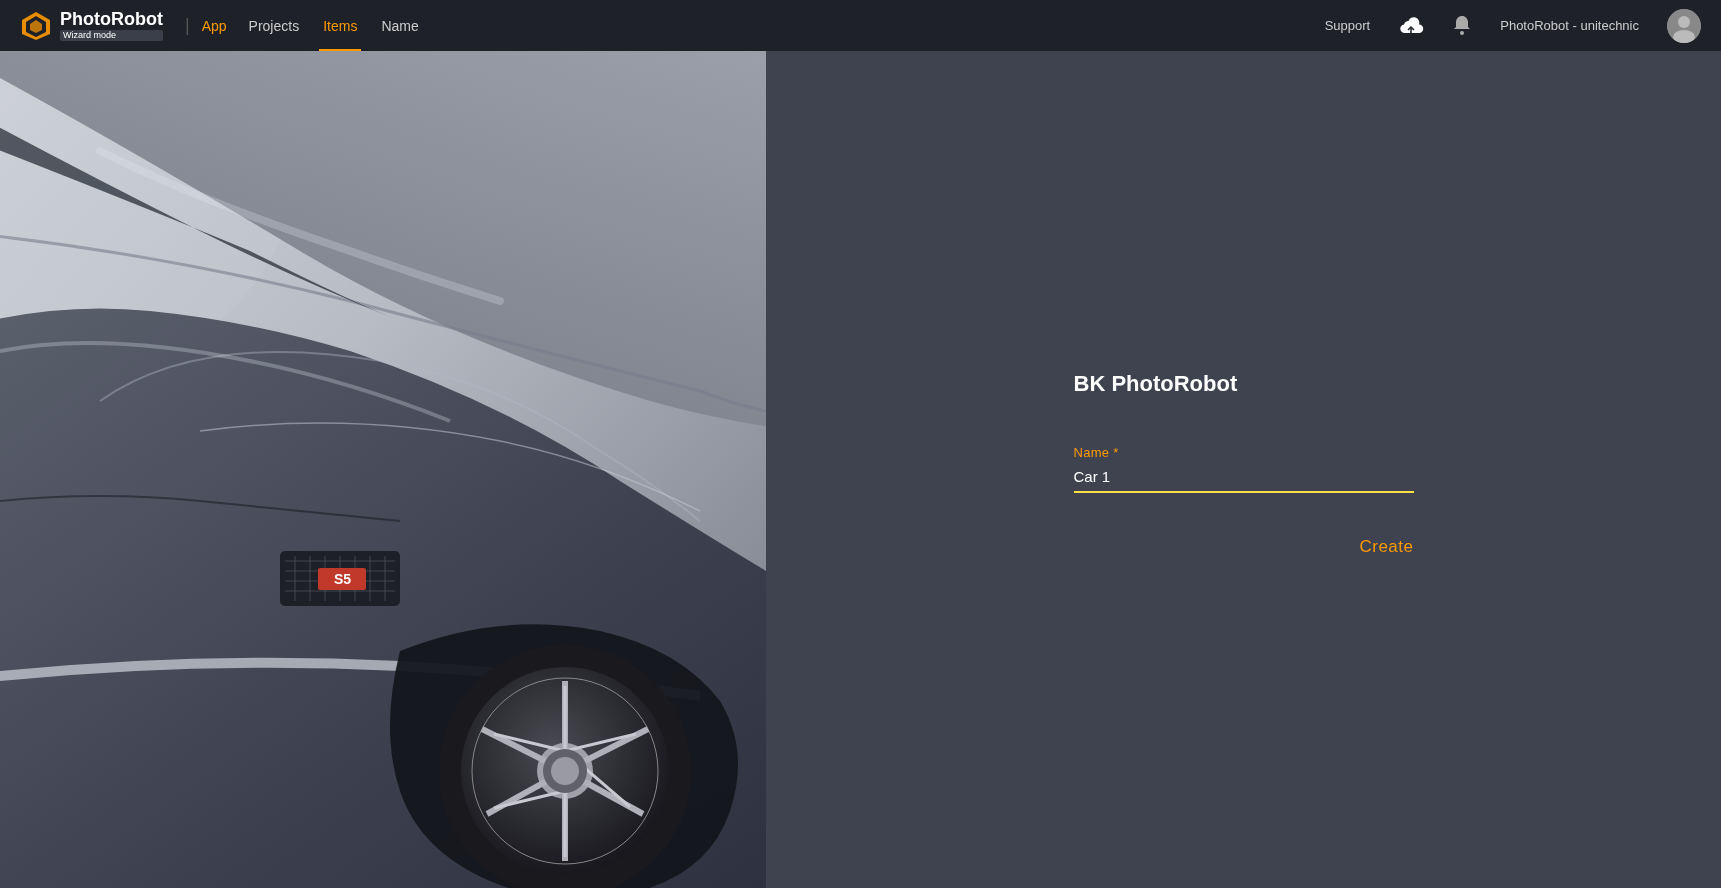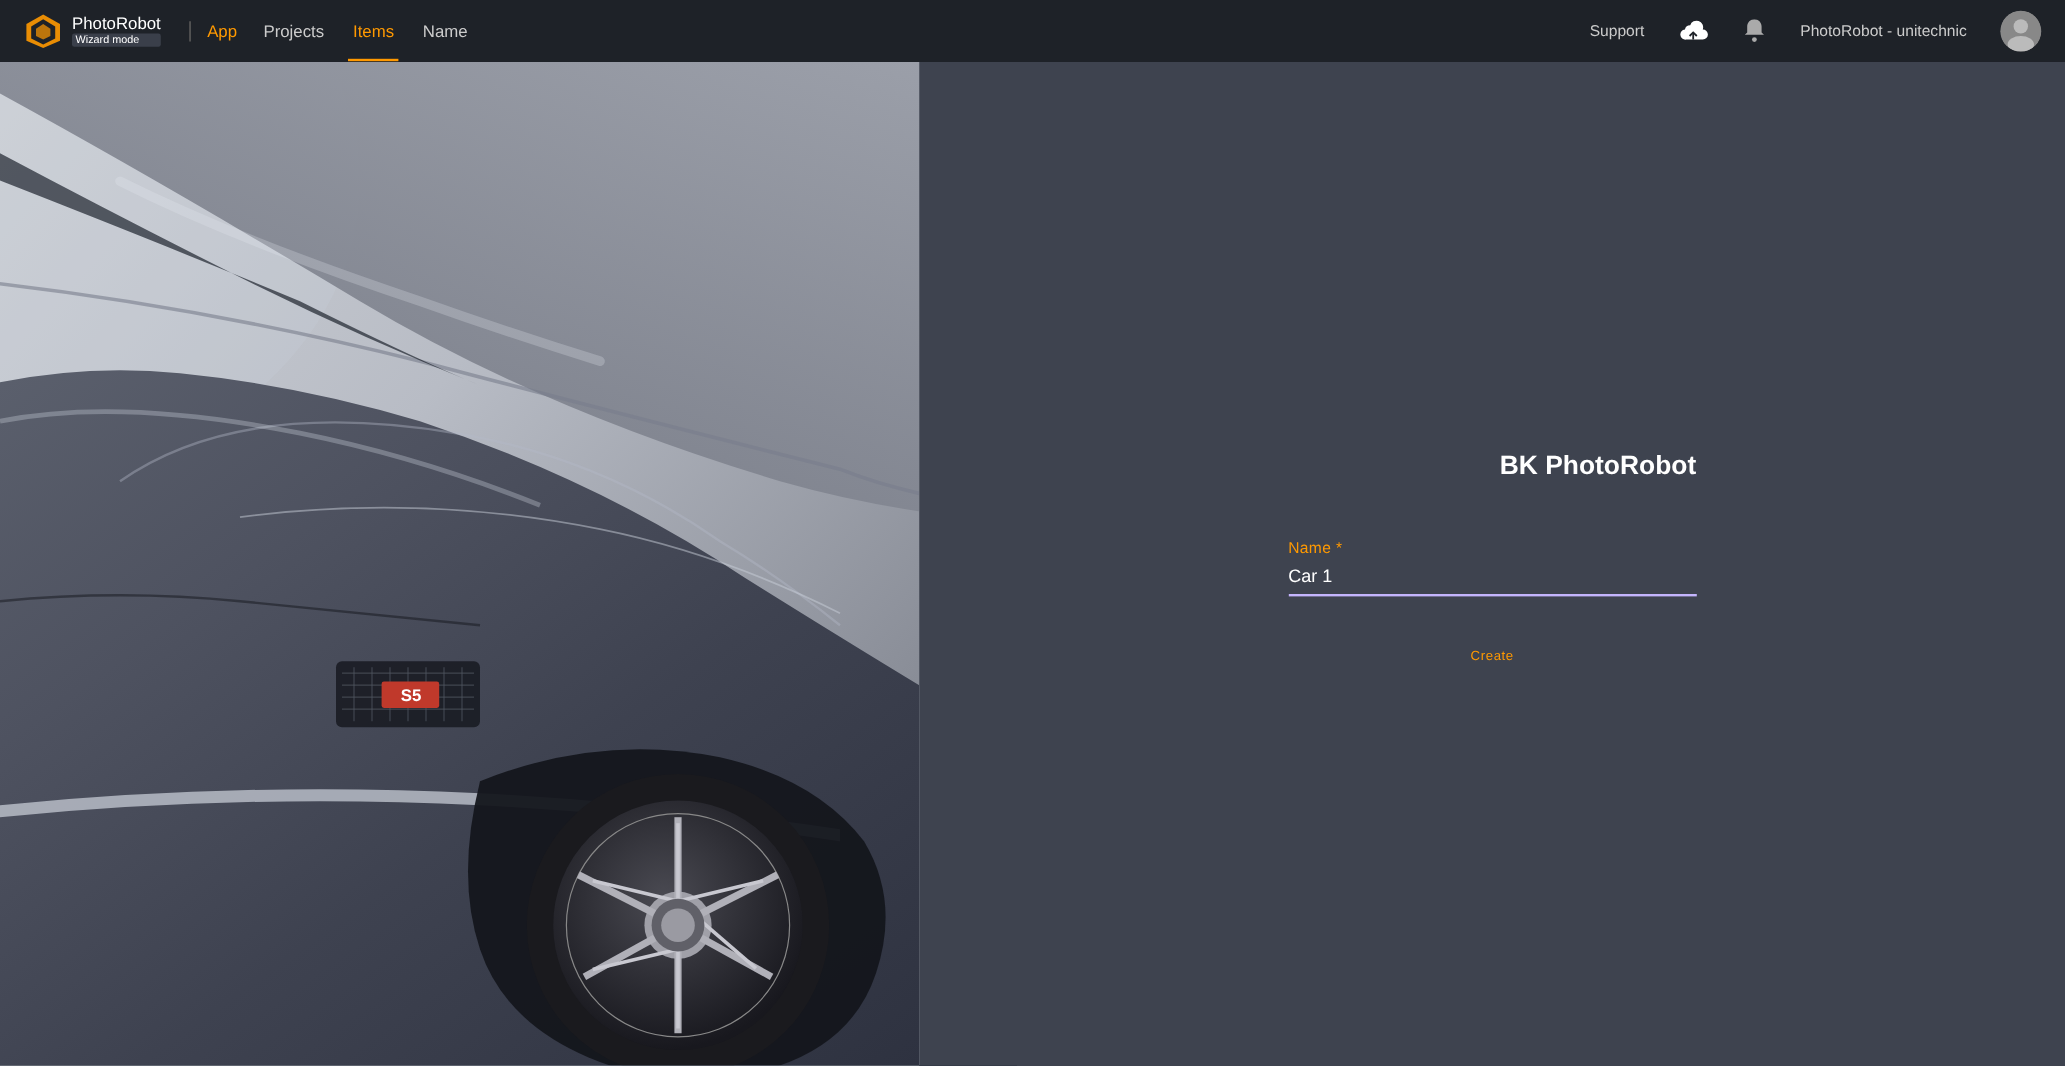--- a/index.html
+++ b/index.html
@@ -43,22 +43,22 @@
     }
 
     .logo-text-wrapper {
       display: flex;
       flex-direction: column;
       line-height: 1;
     }
 
     .logo-main {
       color: #fff;
-      font-size: 14px;
-      font-weight: 400;
+      font-size: 18px;
+      font-weight: 700;
     }
 
     .logo-sub {
       color: #fff;
       font-size: 9px;
       background: #3a3f4a;
       padding: 1px 3px;
       border-radius: 2px;
       margin-top: 2px;
     }
@@ -196,21 +196,21 @@
     }
 
     .form-container {
       width: 340px;
     }
 
     .form-title {
       color: #ffffff;
       font-size: 22px;
       font-weight: 600;
-      text-align: right;
+      text-align: left;
       margin-bottom: 48px;
     }
 
     .form-group {
       margin-bottom: 32px;
       position: relative;
     }
 
     .form-label {
       color: #f90;
@@ -218,21 +218,21 @@
       font-weight: 500;
       display: block;
       margin-bottom: 4px;
       letter-spacing: 0.3px;
     }
 
     .form-input {
       width: 100%;
       background: transparent;
       border: none;
-      border-bottom: 2px solid #c4b5fd;
+      border-bottom: 2px solid #fde047;
       color: #fff;
       font-size: 15px;
       padding: 4px 0 6px 0;
       outline: none;
       caret-color: #f90;
     }
 
     .form-input::placeholder {
       color: #888;
     }
@@ -254,23 +254,23 @@
       display: block;
       margin-bottom: 4px;
     }
 
     .create-btn {
       display: block;
       width: 100%;
       background: transparent;
       border: none;
       color: #f90;
-      font-size: 11px;
+      font-size: 17px;
       font-weight: 500;
-      text-align: center;
+      text-align: right;
       cursor: pointer;
       padding: 12px 0;
       letter-spacing: 0.5px;
       margin-top: 24px;
     }
 
     
     .car-visual {
       width: 100%;
       height: 100%;

